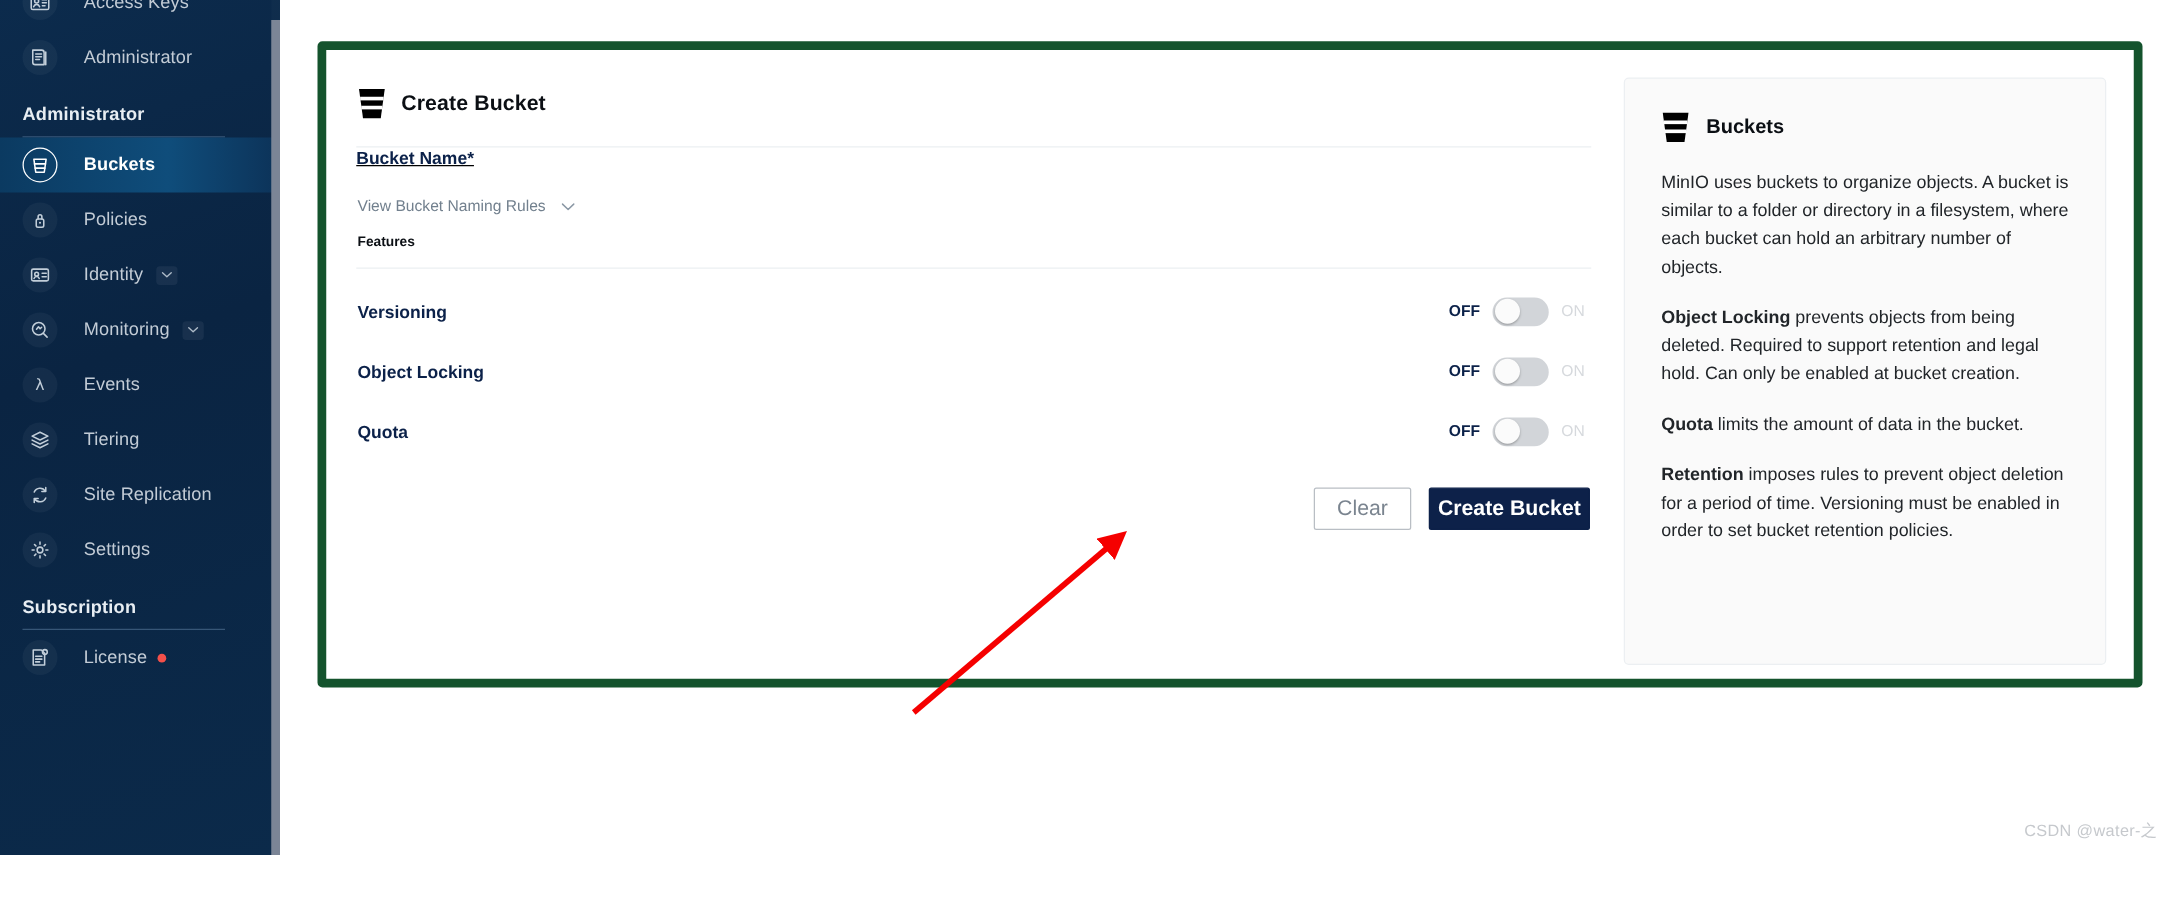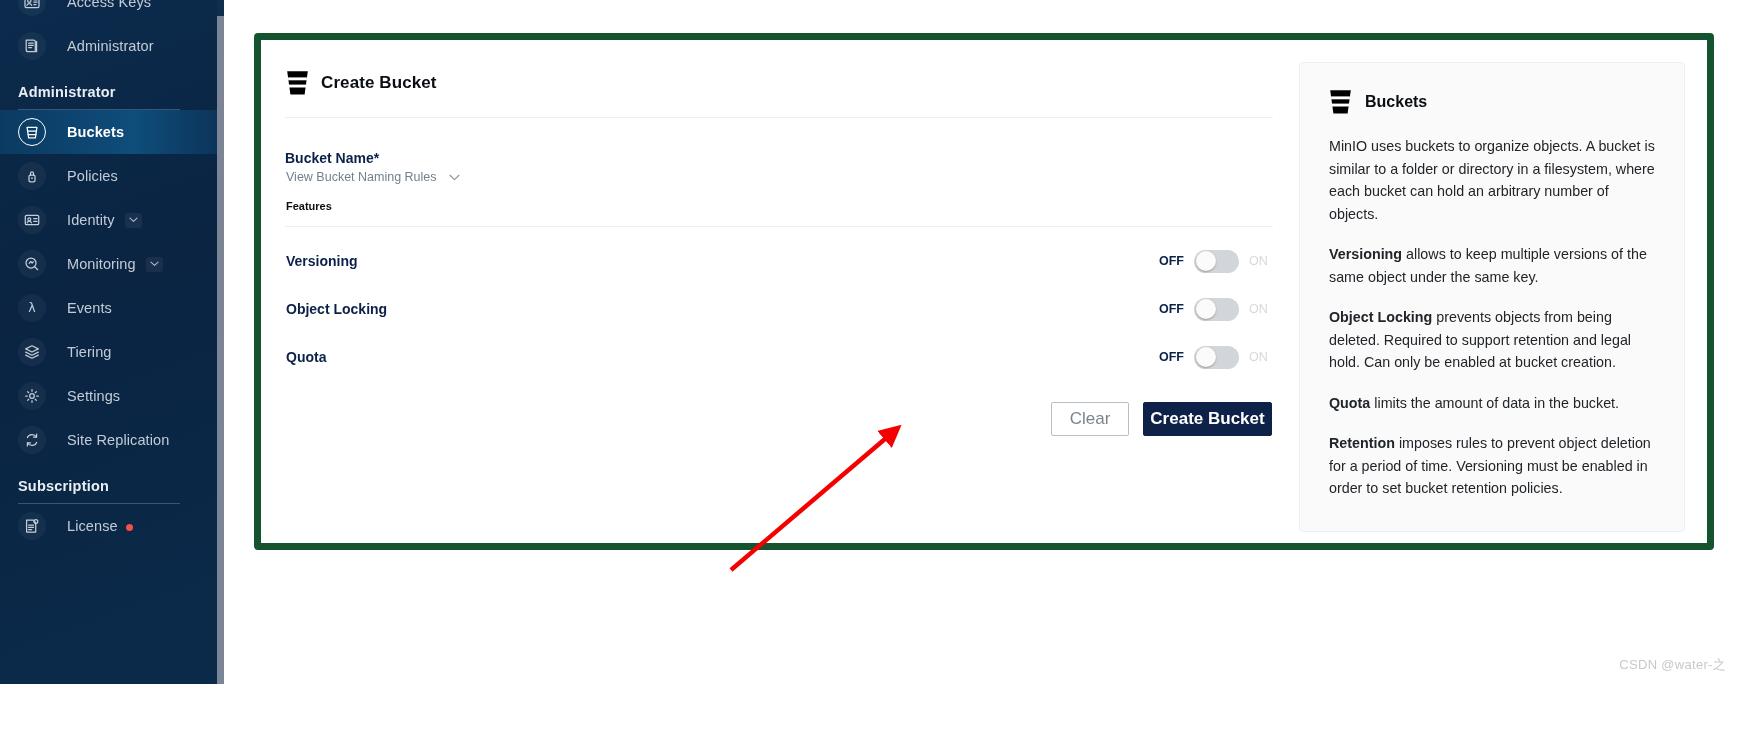--- a/index.html
+++ b/index.html
@@ -200,21 +200,21 @@
   }
   .head-rule {
     margin-top: 17px;
     height: 1px;
     background: #eceff2;
   }
 
   .field-row {
     display: flex;
     align-items: center;
-    margin-top: 32px;
+    text-decoration: underline;
   }
   .field-label {
     width: 146px;
     flex: 0 0 146px;
     font-size: 14px;
     font-weight: bold;
     color: #0b2149;
   }
   .field-input {
     flex: 1 1 auto;
@@ -227,21 +227,21 @@
     color: #0b2149;
     font-family: "Liberation Sans", sans-serif;
     outline: none;
     background: #fff;
   }
   .field-input::placeholder { color: #9aa4b0; font-weight: normal; }
 
   .naming-rules {
     display: flex;
     align-items: center;
-    margin-top: 4px;
+    margin-top: 24px;
     padding-left: 1px;
     cursor: pointer;
     width: fit-content;
   }
   .naming-rules .nr-txt {
     font-size: 12.5px;
     color: #72808e;
   }
   .naming-rules .nr-chev {
     margin-left: 12px;
@@ -499,35 +499,35 @@
               <path d="M9 2.8l6.3 3.1L9 9 2.7 5.9z" stroke="currentColor" fill="none" stroke-width="1.25" stroke-linecap="round" stroke-linejoin="round"></path>
               <path d="M2.7 9.1L9 12.2l6.3-3.1" stroke="currentColor" fill="none" stroke-width="1.25" stroke-linecap="round" stroke-linejoin="round"></path>
               <path d="M2.7 12.1L9 15.2l6.3-3.1" stroke="currentColor" fill="none" stroke-width="1.25" stroke-linecap="round" stroke-linejoin="round"></path>
             </svg>
           </span>
           <span class="lbl">Tiering</span>
         </div>
         <div class="nav-item">
           <span class="ic">
             <svg width="18" height="18" viewBox="0 0 18 18">
-              <circle cx="9" cy="9" r="2.3" stroke="currentColor" fill="none" stroke-width="1.25" stroke-linecap="round" stroke-linejoin="round"></circle>
-              <path d="M9 2.7v1.6M9 13.7v1.6M15.3 9h-1.6M4.3 9H2.7M13.4 4.6l-1.1 1.1M5.7 12.3l-1.1 1.1M13.4 13.4l-1.1-1.1M5.7 5.7L4.6 4.6" stroke="currentColor" fill="none" stroke-width="1.25" stroke-linecap="round" stroke-linejoin="round"></path>
-            </svg>
-          </span>
-          <span class="lbl">Settings</span>
-        </div>
-        <div class="nav-item">
-          <span class="ic">
-            <svg width="18" height="18" viewBox="0 0 18 18">
               <path d="M4.4 6.6A5 5 0 0113.3 6" stroke="currentColor" fill="none" stroke-width="1.25" stroke-linecap="round" stroke-linejoin="round"></path>
               <path d="M13.6 11.4A5 5 0 014.7 12" stroke="currentColor" fill="none" stroke-width="1.25" stroke-linecap="round" stroke-linejoin="round"></path>
               <path d="M13.6 3.1v3.1h-3.1M4.4 14.9v-3.1h3.1" stroke="currentColor" fill="none" stroke-width="1.25" stroke-linecap="round" stroke-linejoin="round"></path>
             </svg>
           </span>
           <span class="lbl">Site Replication</span>
+        </div>
+        <div class="nav-item">
+          <span class="ic">
+            <svg width="18" height="18" viewBox="0 0 18 18">
+              <circle cx="9" cy="9" r="2.3" stroke="currentColor" fill="none" stroke-width="1.25" stroke-linecap="round" stroke-linejoin="round"></circle>
+              <path d="M9 2.7v1.6M9 13.7v1.6M15.3 9h-1.6M4.3 9H2.7M13.4 4.6l-1.1 1.1M5.7 12.3l-1.1 1.1M13.4 13.4l-1.1-1.1M5.7 5.7L4.6 4.6" stroke="currentColor" fill="none" stroke-width="1.25" stroke-linecap="round" stroke-linejoin="round"></path>
+            </svg>
+          </span>
+          <span class="lbl">Settings</span>
         </div>
         <div class="nav-section">
           <div class="sec-title">Subscription</div>
           <div class="sec-rule"></div>
         </div>
         <div class="nav-item">
           <span class="ic">
             <svg width="18" height="18" viewBox="0 0 18 18">
               <path d="M3.6 3h6.5l2.6 2.6v9.4H3.6z" stroke="currentColor" fill="none" stroke-width="1.25" stroke-linecap="round" stroke-linejoin="round"></path>
               <circle cx="12.9" cy="4.6" r="1.9" stroke="currentColor" fill="none" stroke-width="1.25" stroke-linecap="round" stroke-linejoin="round"></circle>
@@ -626,21 +626,20 @@
               <svg class="bucket-ico" width="23" height="26" viewBox="0 0 23 26">
                 <path d="M1.2 1.2 H21.8 L18.6 24.6 H4.4 Z" fill="#000000"></path>
                 <rect x="2.1" y="7.4" width="18.8" height="2.9" fill="#ffffff"></rect>
                 <rect x="3.0" y="14.6" width="17.0" height="2.9" fill="#ffffff"></rect>
               </svg>
             </span>
             <span class="ititle">Buckets</span>
           </div>
           <div id="info-body">
               <p class="info-p">MinIO uses buckets to organize objects. A bucket is similar to a folder or directory in a filesystem, where each bucket can hold an arbitrary number of objects.</p>
-              <p class="info-p"><b>Versioning</b> allows to keep multiple versions of the same object under the same key.</p>
               <p class="info-p"><b>Object Locking</b> prevents objects from being deleted. Required to support retention and legal hold. Can only be enabled at bucket creation.</p>
               <p class="info-p"><b>Quota</b> limits the amount of data in the bucket.</p>
               <p class="info-p"><b>Retention</b> imposes rules to prevent object deletion for a period of time. Versioning must be enabled in order to set bucket retention policies.</p>
             </div>
         </div>
 
       </div>
 
       <span id="watermark">CSDN @water-之</span>
     </div>

